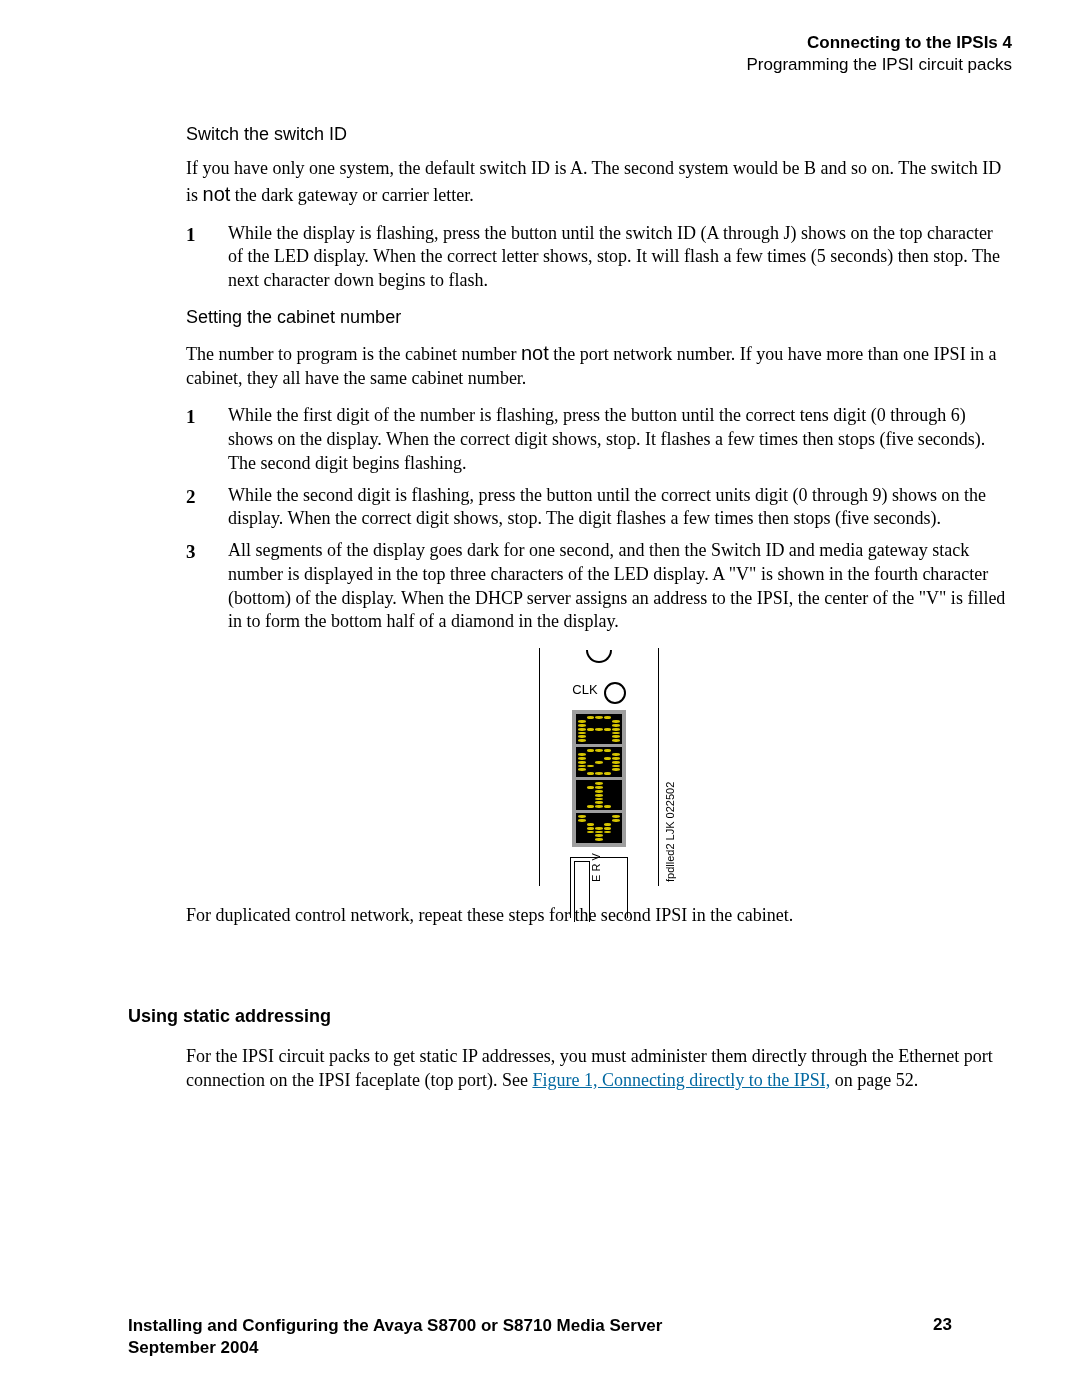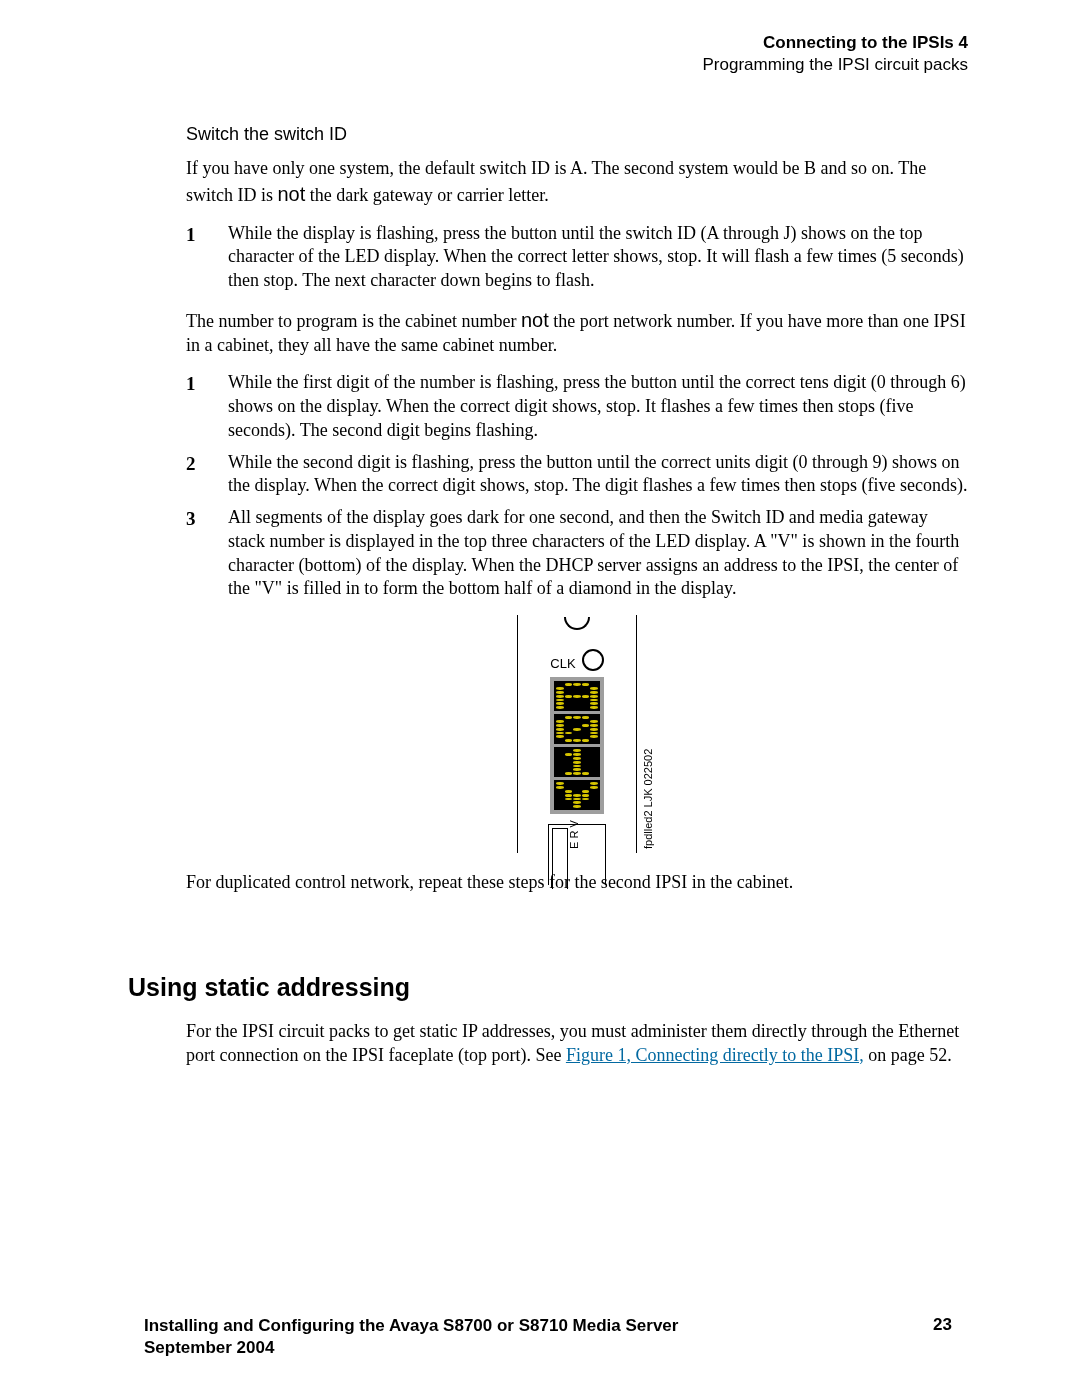--- a/index.html
+++ b/index.html
@@ -11,21 +11,21 @@
     background: #ffffff;
     font-family: "Times New Roman", Times, serif;
     color: #000;
     position: relative;
   }
   .page {
     position: relative;
     width: 1080px;
     height: 1397px;
     box-sizing: border-box;
-    padding: 32px 112px 60px 128px;
+    padding: 32px 68px 60px 128px;
   }
   .header-right {
     text-align: right;
     font-family: Arial, Helvetica, sans-serif;
     font-size: 17px;
     line-height: 1.3;
     margin-bottom: 48px;
   }
   .header-line1 { font-weight: bold; }
   .header-line2 { font-weight: normal; }
@@ -68,31 +68,31 @@
     font-size: 20px;
   }
   .figure-wrap {
     display: flex;
     justify-content: center;
     margin: 10px 0 18px 0;
   }
   .h2 {
     font-family: Arial, Helvetica, sans-serif;
     font-weight: bold;
-    font-size: 25px;
+    font-size: 18px;
     margin-top: 78px;
     margin-bottom: 18px;
   }
   a.xref {
     color: #0369a1;
     text-decoration: underline;
   }
   .footer {
     position: absolute;
-    left: 144px;
+    left: 128px;
     right: 128px;
     bottom: 38px;
     font-family: Arial, Helvetica, sans-serif;
     font-weight: bold;
     font-size: 17px;
     display: flex;
     justify-content: space-between;
   }
   .footer-left { max-width: 700px; line-height: 1.3; }
 
@@ -108,21 +108,21 @@
   }
   .led-half-circle {
     width: 22px; height: 11px;
     border: 2px solid #000;
     border-top: none;
     border-radius: 0 0 22px 22px;
     margin: 0 auto 6px auto;
   }
   .clk-row {
     display: flex;
-    align-items: flex-end;
+    align-items: flex-start;
     justify-content: center;
     gap: 6px;
     font-family: Arial, Helvetica, sans-serif;
     font-size: 13px;
     margin-bottom: 6px;
     margin-top: 19px;
   }
   .led-circle {
     width: 18px; height: 18px;
     border: 2px solid #000;
@@ -201,20 +201,21 @@
     <p class="body-p">
       <span>If you have only one system, the default switch ID is A. The second system would be B and so on. The switch ID is </span><span class="not">not</span><span> the dark gateway or carrier letter.</span>
     </p>
     <ol class="num-list">
       <li>
         <span class="num">1</span>
         <span class="txt">While the display is flashing, press the button until the switch ID (A through J) shows on the top character of the LED display. When the correct letter shows, stop. It will flash a few times (5 seconds) then stop. The next character down begins to flash.</span>
       </li>
     </ol>
 
+    <div class="sub-heading">Setting the cabinet number</div>
     <p class="body-p">
       <span>The number to program is the cabinet number </span><span class="not">not</span><span> the port network number. If you have more than one IPSI in a cabinet, they all have the same cabinet number.</span>
     </p>
     <ol class="num-list">
       <li>
         <span class="num">1</span>
         <span class="txt">While the first digit of the number is flashing, press the button until the correct tens digit (0 through 6) shows on the display. When the correct digit shows, stop. It flashes a few times then stops (five seconds). The second digit begins flashing.</span>
       </li>
       <li>
         <span class="num">2</span>

